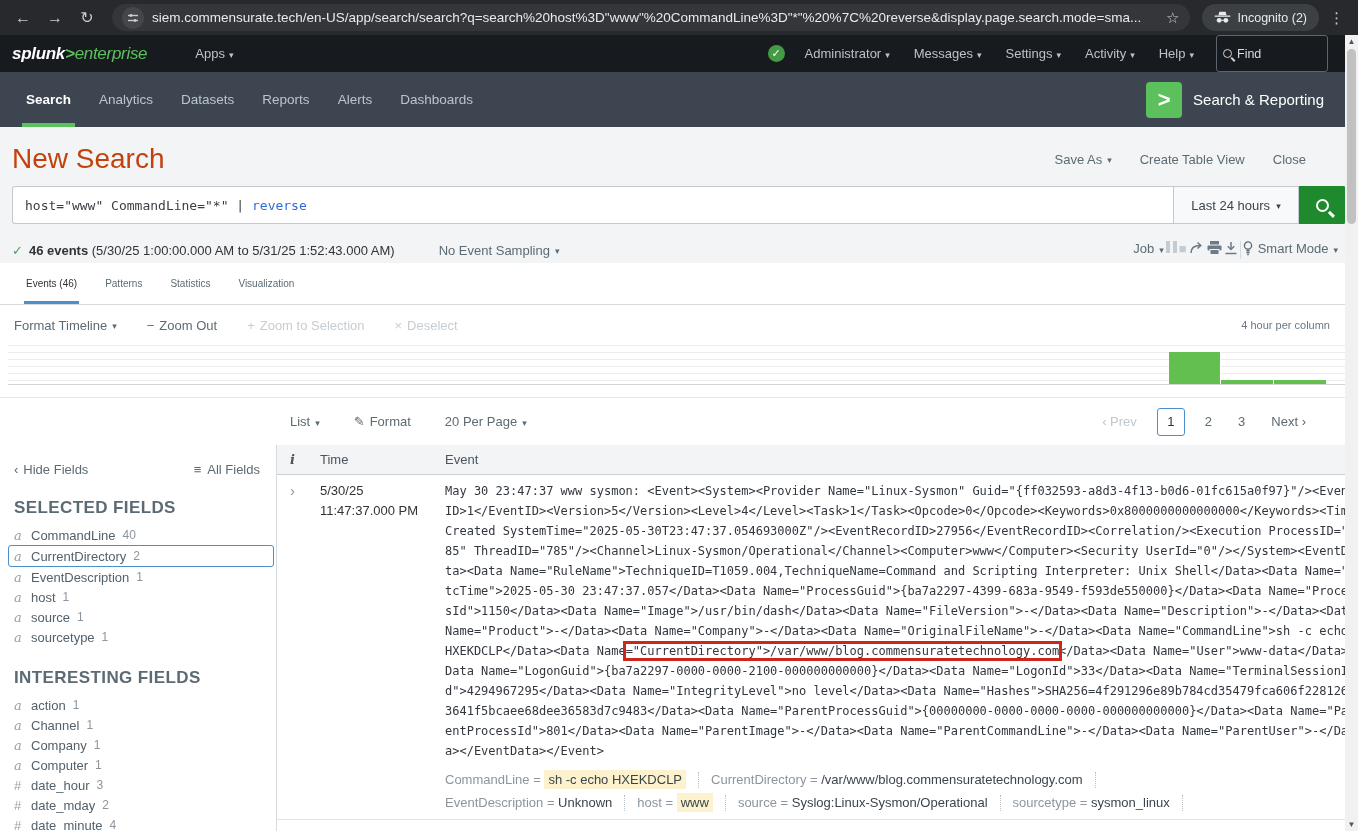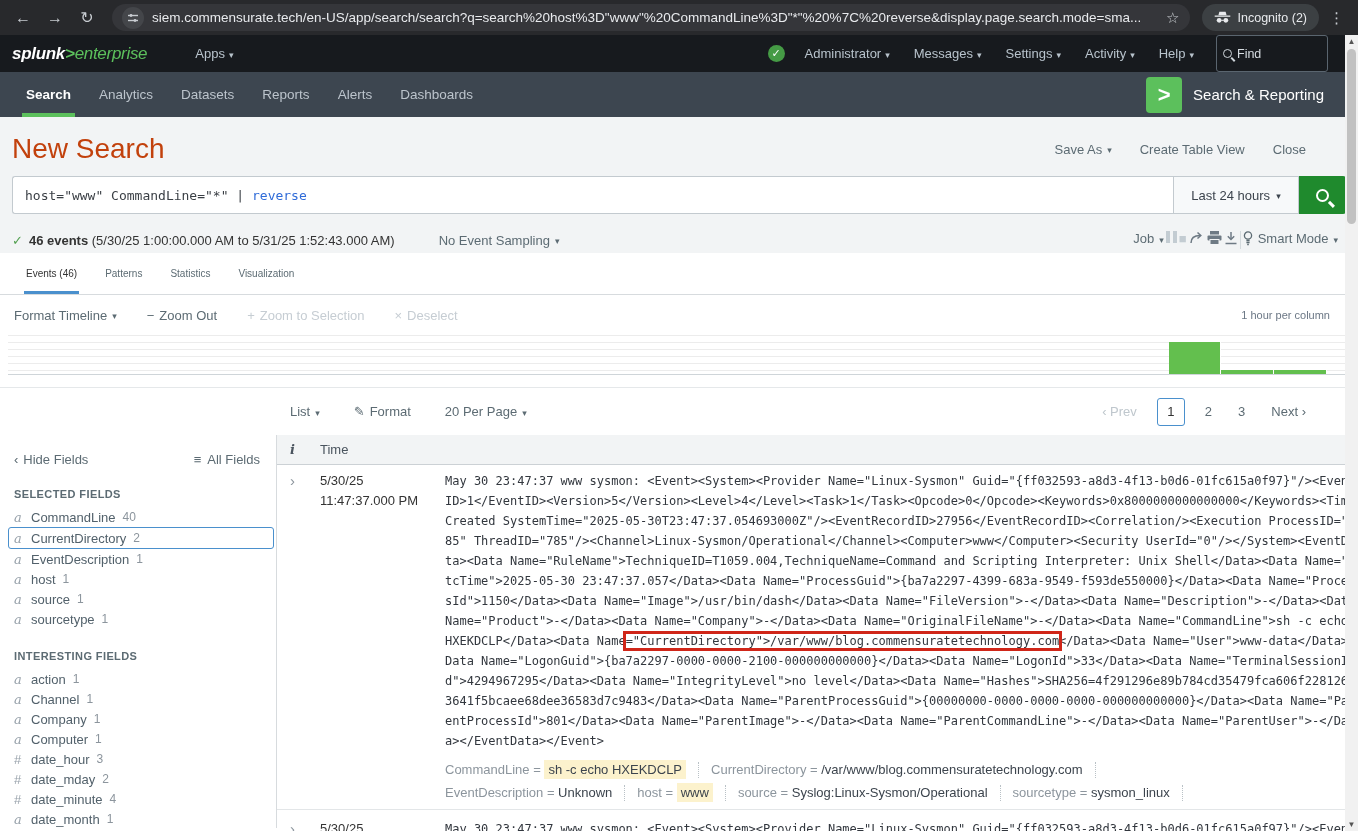--- a/index.html
+++ b/index.html
@@ -25,21 +25,21 @@
   .caret { font-size:9px; position:relative; top:1px; }
   .bar-right { margin-left:auto; display:flex; align-items:center; }
   .chk-circle { width:17px; height:17px; border-radius:50%; background:#459b45; color:#fff; font-size:11px; display:flex; align-items:center; justify-content:center; margin-right:8px; }
   .findbox { width:112px; height:37px; border:1px solid #5a656f; border-radius:3px; display:flex; align-items:center; padding:0 6px; gap:5px; margin-left:10px; margin-right:18px; }
   .findbox input { background:transparent; border:none; outline:none; color:#e8eced; font-size:12.5px; width:70px; font-family:"Liberation Sans",sans-serif; }
   .findbox input::placeholder { color:#d7dde2; }
   .mag { width:9px; height:9px; border:1.6px solid #cfd6db; border-radius:50%; position:relative; flex:none; }
   .mag::after { content:""; position:absolute; width:1.8px; height:5px; background:#cfd6db; transform:rotate(-45deg); left:8px; top:7px; }
 
   
-  .app-nav { height:45px; background:#3d4650; display:flex; align-items:stretch; padding:0 12px; }
+  .app-nav { height:55px; background:#3d4650; display:flex; align-items:stretch; padding:0 12px; }
   .nav-item { color:#bcc4cc; font-size:13.5px; display:flex; align-items:center; padding:0 14px; position:relative; cursor:default; }
   .nav-item.active { color:#fff; font-weight:bold; }
   .nav-item.active::after { content:""; position:absolute; left:10px; right:10px; bottom:0; height:4px; background:#5cc05c; }
   .nav-right { margin-left:auto; display:flex; align-items:center; gap:11px; padding-right:22px; }
   .app-badge { width:36px; height:36px; background:#5cc05c; border-radius:4px; color:#fff; font-weight:bold; font-size:22px; display:flex; align-items:center; justify-content:center; }
   .app-name { color:#fff; font-size:15px; }
 
   
   .page-header { background:#f2f4f5; padding:14px 12px 0 12px; }
   .title-row { display:flex; align-items:center; height:36px; }
@@ -87,21 +87,21 @@
   .pager { margin-left:auto; display:flex; align-items:center; gap:14px; padding-right:46px; }
   .pg { color:#5c6b73; cursor:default; text-decoration:none; font-size:13px; padding:4px 6px; }
   .pg.active { border:1px solid #4a90cd; border-radius:3px; color:#333; width:28px; height:28px; display:flex; align-items:center; justify-content:center; padding:0; }
   .pg.disabled { color:#bfc7cd; }
 
   
   .content { display:flex; height:393px; }
   .sidebar { width:277px; flex:none; border-right:1px solid #d7dbde; padding:12px 0 0 14px; overflow:hidden; }
   .sb-head { display:flex; align-items:center; font-size:13px; color:#5c6b73; padding-right:16px; height:24px; }
   .sb-all { margin-left:auto; display:flex; gap:6px; align-items:center; }
-  .sb-sec { font-size:11px; font-weight:bold; color:#5c6b73; letter-spacing:0.4px; margin-top:17px; margin-bottom:7px; }
+  .sb-sec { font-size:17px; font-weight:bold; color:#5c6b73; letter-spacing:0.4px; margin-top:17px; margin-bottom:7px; }
   .field-row { display:flex; align-items:center; gap:7px; height:20px; font-size:13px; cursor:default; margin-right:8px; }
   .field-row.boxed { border:1px solid #4a90cd; border-radius:3px; height:22px; margin-left:-6px; padding-left:5px; margin-right:2px; }
   .ftype { color:#98a2ab; width:10px; flex:none; }
   .ftype.ital { font-style:italic; font-family:"DejaVu Serif", serif; }
   .fname { color:#52616b; }
   .fcount { color:#8c959d; font-size:12px; }
 
   .events-main { flex:1; min-width:0; display:flex; flex-direction:column; }
   .ev-header { display:flex; background:#f2f4f5; border-bottom:1px solid #ccd1d5; height:30px; align-items:center; font-size:13px; color:#4a545e; flex:none; }
   .col-i { width:43px; flex:none; padding-left:13px; }
@@ -308,21 +308,21 @@
       <span>Zoom Out</span>
     </span>
   <span class="hlink disabled" style="margin-right:30px;">
       <span>+</span>
       <span>Zoom to Selection</span>
     </span>
   <span class="hlink disabled">
       <span>×</span>
       <span>Deselect</span>
     </span>
-  <span class="tl-scale">1 hour per column</span>
+  <span class="tl-scale">4 hour per column</span>
 </div>
 <div class="tl-chart" id="tl-chart">
     <div class="tl-bar" style="left: 86.8%; width: 3.96%; height: 32px; background: rgb(99, 191, 78);"></div>
     <div class="tl-bar" style="left: 90.76%; width: 3.96%; height: 4px; background: rgb(99, 191, 78);"></div>
     <div class="tl-bar" style="left: 94.72%; width: 3.96%; height: 4px; background: rgb(99, 191, 78);"></div>
   </div>
 
 <div class="list-row">
   <div class="list-left">
     <span class="hlink">
@@ -436,20 +436,21 @@
           <span class="fname">date_month</span>
           <span class="fcount">1</span>
         </div>
       </div>
   </div>
 
   <div class="events-main">
     <div class="ev-header">
       <span class="col-i">i</span>
       <span class="col-time">Time</span>
+      <span class="col-event">Event</span>
     </div>
 
     <div class="ev-row">
       <span class="col-i expander">›</span>
       <span class="col-time ev-time"><span>5/30/25</span><br><span>11:47:37.000 PM</span></span>
       <div class="col-event">
         <div class="ev-raw"><span>May 30 23:47:37 www sysmon: &lt;Event&gt;&lt;System&gt;&lt;Provider Name="Linux-Sysmon" Guid="{ff032593-a8d3-4f13-b0d6-01fc615a0f97}"/&gt;&lt;EventID&gt;1&lt;/EventID&gt;&lt;Version&gt;5&lt;/Version&gt;&lt;Level&gt;4&lt;/Level&gt;&lt;Task&gt;1&lt;/Task&gt;&lt;Opcode&gt;0&lt;/Opcode&gt;&lt;Keywords&gt;0x8000000000000000&lt;/Keywords&gt;&lt;TimeCreated SystemTime="2025-05-30T23:47:37.054693000Z"/&gt;&lt;EventRecordID&gt;27956&lt;/EventRecordID&gt;&lt;Correlation/&gt;&lt;Execution ProcessID="785" ThreadID="785"/&gt;&lt;Channel&gt;Linux-Sysmon/Operational&lt;/Channel&gt;&lt;Computer&gt;www&lt;/Computer&gt;&lt;Security UserId="0"/&gt;&lt;/System&gt;&lt;EventData&gt;&lt;Data Name="RuleName"&gt;TechniqueID=T1059.004,TechniqueName=Command and Scripting Interpreter: Unix Shell&lt;/Data&gt;&lt;Data Name="UtcTime"&gt;2025-05-30 23:47:37.057&lt;/Data&gt;&lt;Data Name="ProcessGuid"&gt;{ba7a2297-4399-683a-9549-f593de550000}&lt;/Data&gt;&lt;Data Name="ProcessId"&gt;1150&lt;/Data&gt;&lt;Data Name="Image"&gt;/usr/bin/dash&lt;/Data&gt;&lt;Data Name="FileVersion"&gt;-&lt;/Data&gt;&lt;Data Name="Description"&gt;-&lt;/Data&gt;&lt;Data Name="Product"&gt;-&lt;/Data&gt;&lt;Data Name="Company"&gt;-&lt;/Data&gt;&lt;Data Name="OriginalFileName"&gt;-&lt;/Data&gt;&lt;Data Name="CommandLine"&gt;sh -c echo HXEKDCLP&lt;/Data&gt;&lt;Data Name</span><span class="redbox">="CurrentDirectory"&gt;/var/www/blog.commensuratetechnology.com</span><span>&lt;/Data&gt;&lt;Data Name="User"&gt;www-data&lt;/Data&gt;&lt;Data Name="LogonGuid"&gt;{ba7a2297-0000-0000-2100-000000000000}&lt;/Data&gt;&lt;Data Name="LogonId"&gt;33&lt;/Data&gt;&lt;Data Name="TerminalSessionId"&gt;4294967295&lt;/Data&gt;&lt;Data Name="IntegrityLevel"&gt;no level&lt;/Data&gt;&lt;Data Name="Hashes"&gt;SHA256=4f291296e89b784cd35479fca606f228126e3641f5bcaee68dee36583d7c9483&lt;/Data&gt;&lt;Data Name="ParentProcessGuid"&gt;{00000000-0000-0000-0000-000000000000}&lt;/Data&gt;&lt;Data Name="ParentProcessId"&gt;801&lt;/Data&gt;&lt;Data Name="ParentImage"&gt;-&lt;/Data&gt;&lt;Data Name="ParentCommandLine"&gt;-&lt;/Data&gt;&lt;Data Name="ParentUser"&gt;-&lt;/Data&gt;&lt;/EventData&gt;&lt;/Event&gt;</span></div>
         <div class="summary">
           <div class="sum-line" id="sum1">
               <span class="sum-item">

